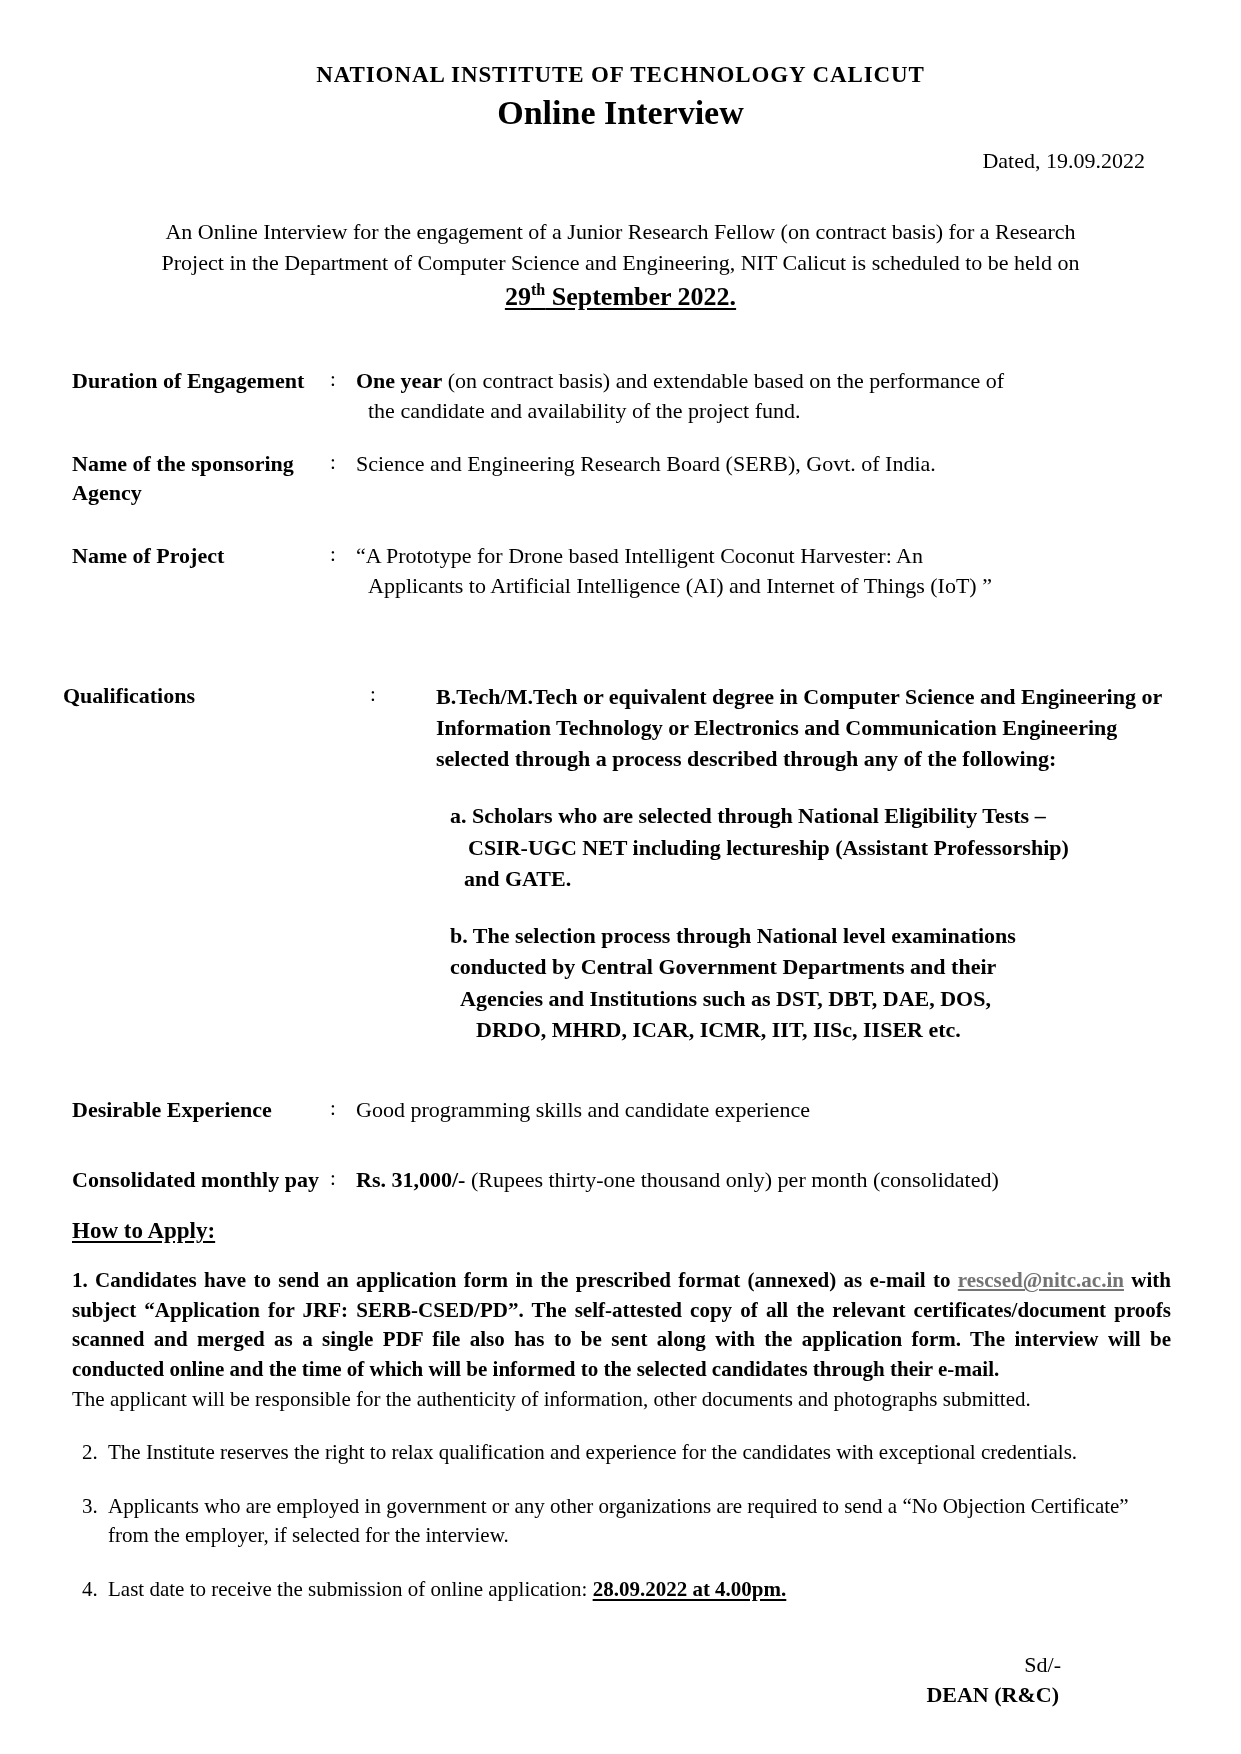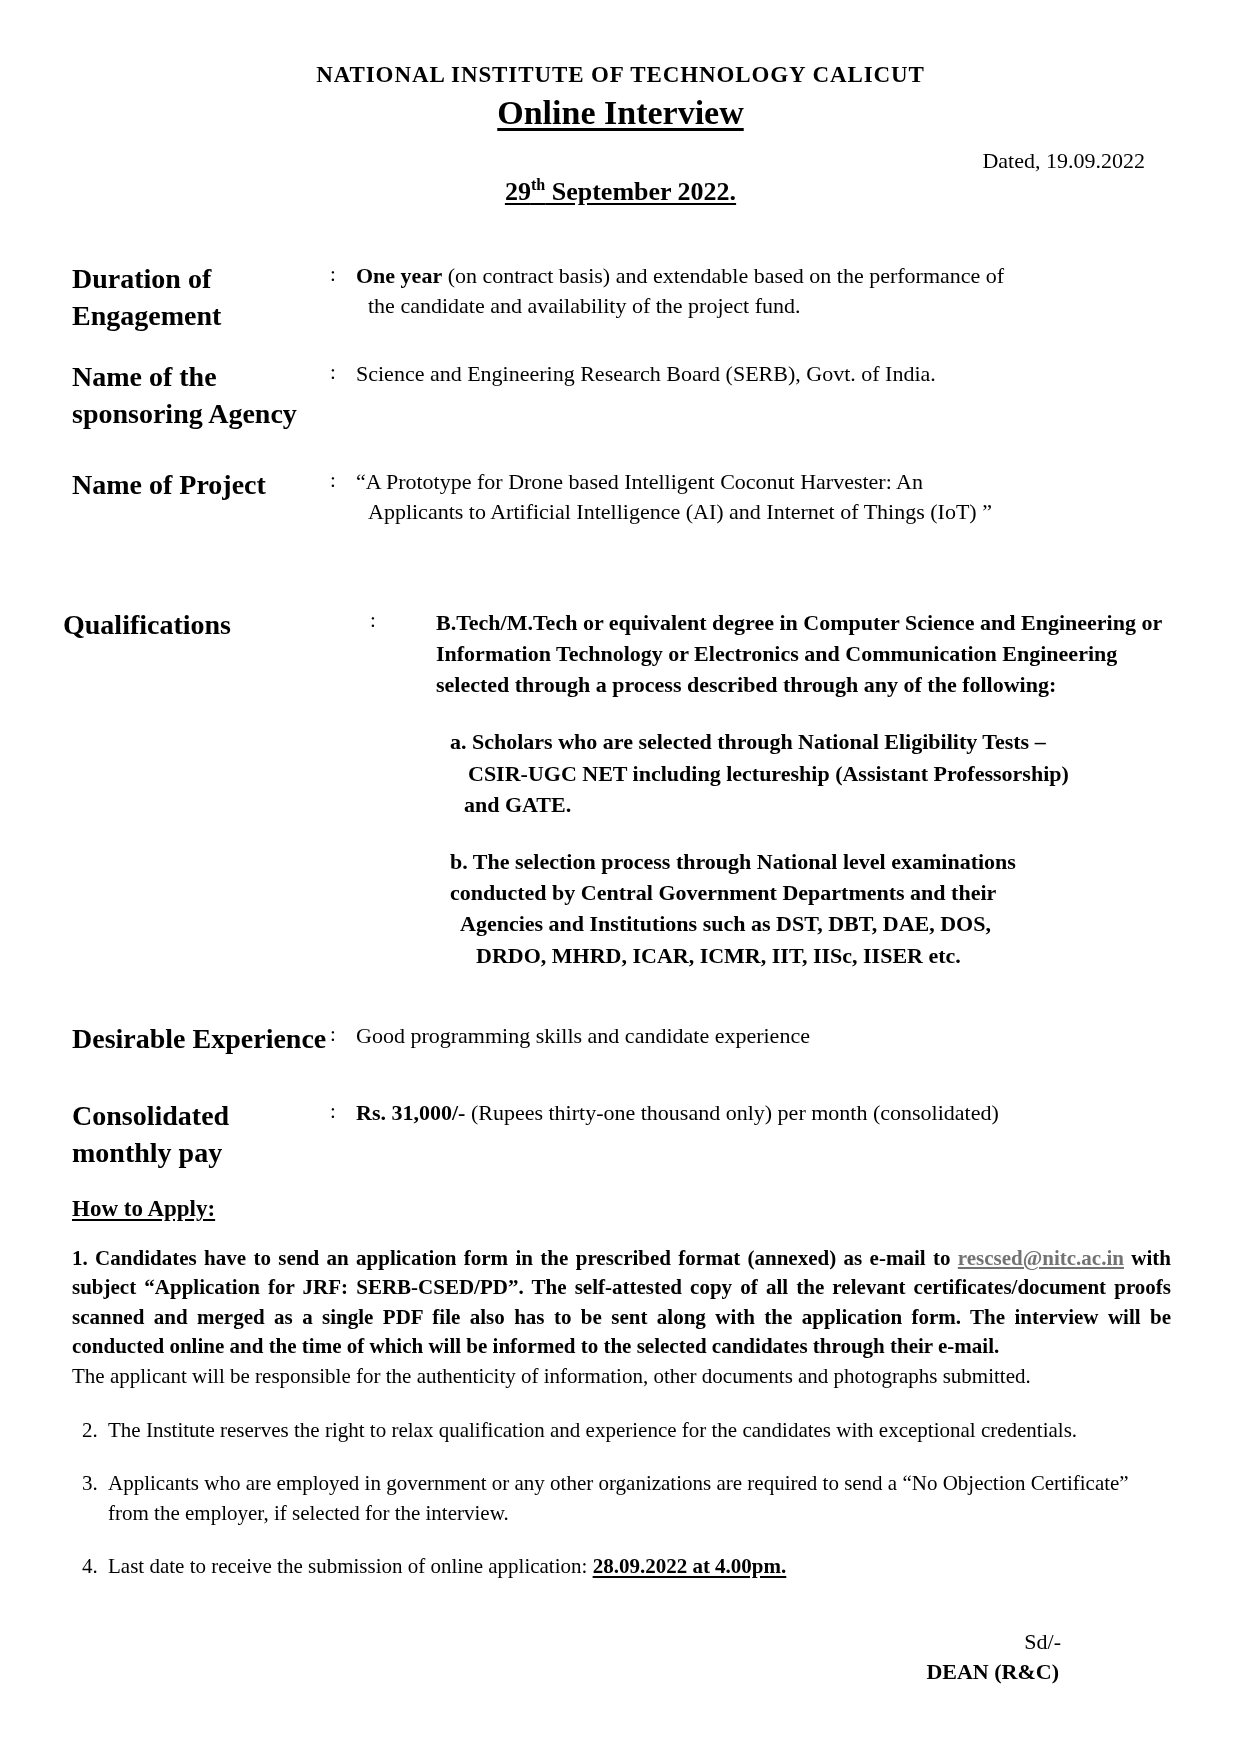--- a/index.html
+++ b/index.html
@@ -33,21 +33,20 @@
     font-family: "Liberation Serif", "DejaVu Serif", serif;
   }
   .doc-title {
     text-align: center;
     font-weight: bold;
     font-size: 34px;
     margin: 7px 0 0 0;
     line-height: 1.08;
   }
   .doc-title span {
-    text-decoration: underline;
     text-underline-offset: 4px;
   }
   .dated {
     text-align: right;
     font-size: 22px;
     margin: 16px 96px 0 0;
   }
 
   
   .intro {
@@ -75,21 +74,21 @@
   .row {
     display: flex;
     align-items: flex-start;
     margin-bottom: 24px;
   }
   .row .label {
     width: 330px;
     padding-left: 72px;
     box-sizing: border-box;
     font-weight: bold;
-    font-size: 28px;
+    font-size: 22px;
     line-height: 1.32;
     flex: 0 0 auto;
   }
   .row.qual .label {
     padding-left: 63px;
   }
   .row .colon {
     width: 26px;
     flex: 0 0 auto;
     font-size: 21px;
@@ -182,20 +181,24 @@
 <body>
 
 <div class="page">
 
   <div class="org-title">NATIONAL INSTITUTE OF TECHNOLOGY CALICUT</div>
 
   <div class="doc-title"><span>Online Interview</span></div>
 
   <div class="dated">Dated, 19.09.2022</div>
 
+  <div class="intro">
+    <div>An Online Interview for the engagement of a Junior Research Fellow (on contract basis) for a Research</div>
+    <div>Project in the Department of Computer Science and Engineering, NIT  Calicut is scheduled to be held on</div>
+  </div>
   <div class="intro-date"><span class="u"><span>29</span><sup>th</sup><span> September 2022.</span></span></div>
 
   <div class="fields">
 
     <div class="row">
       <div class="label">Duration of Engagement</div>
       <div class="colon">:</div>
       <div class="value"><span class="b">One year</span><span> (on contract basis) and extendable based on the performance of</span><span class="ind">the candidate and availability of the project fund.</span></div>
     </div>
 

